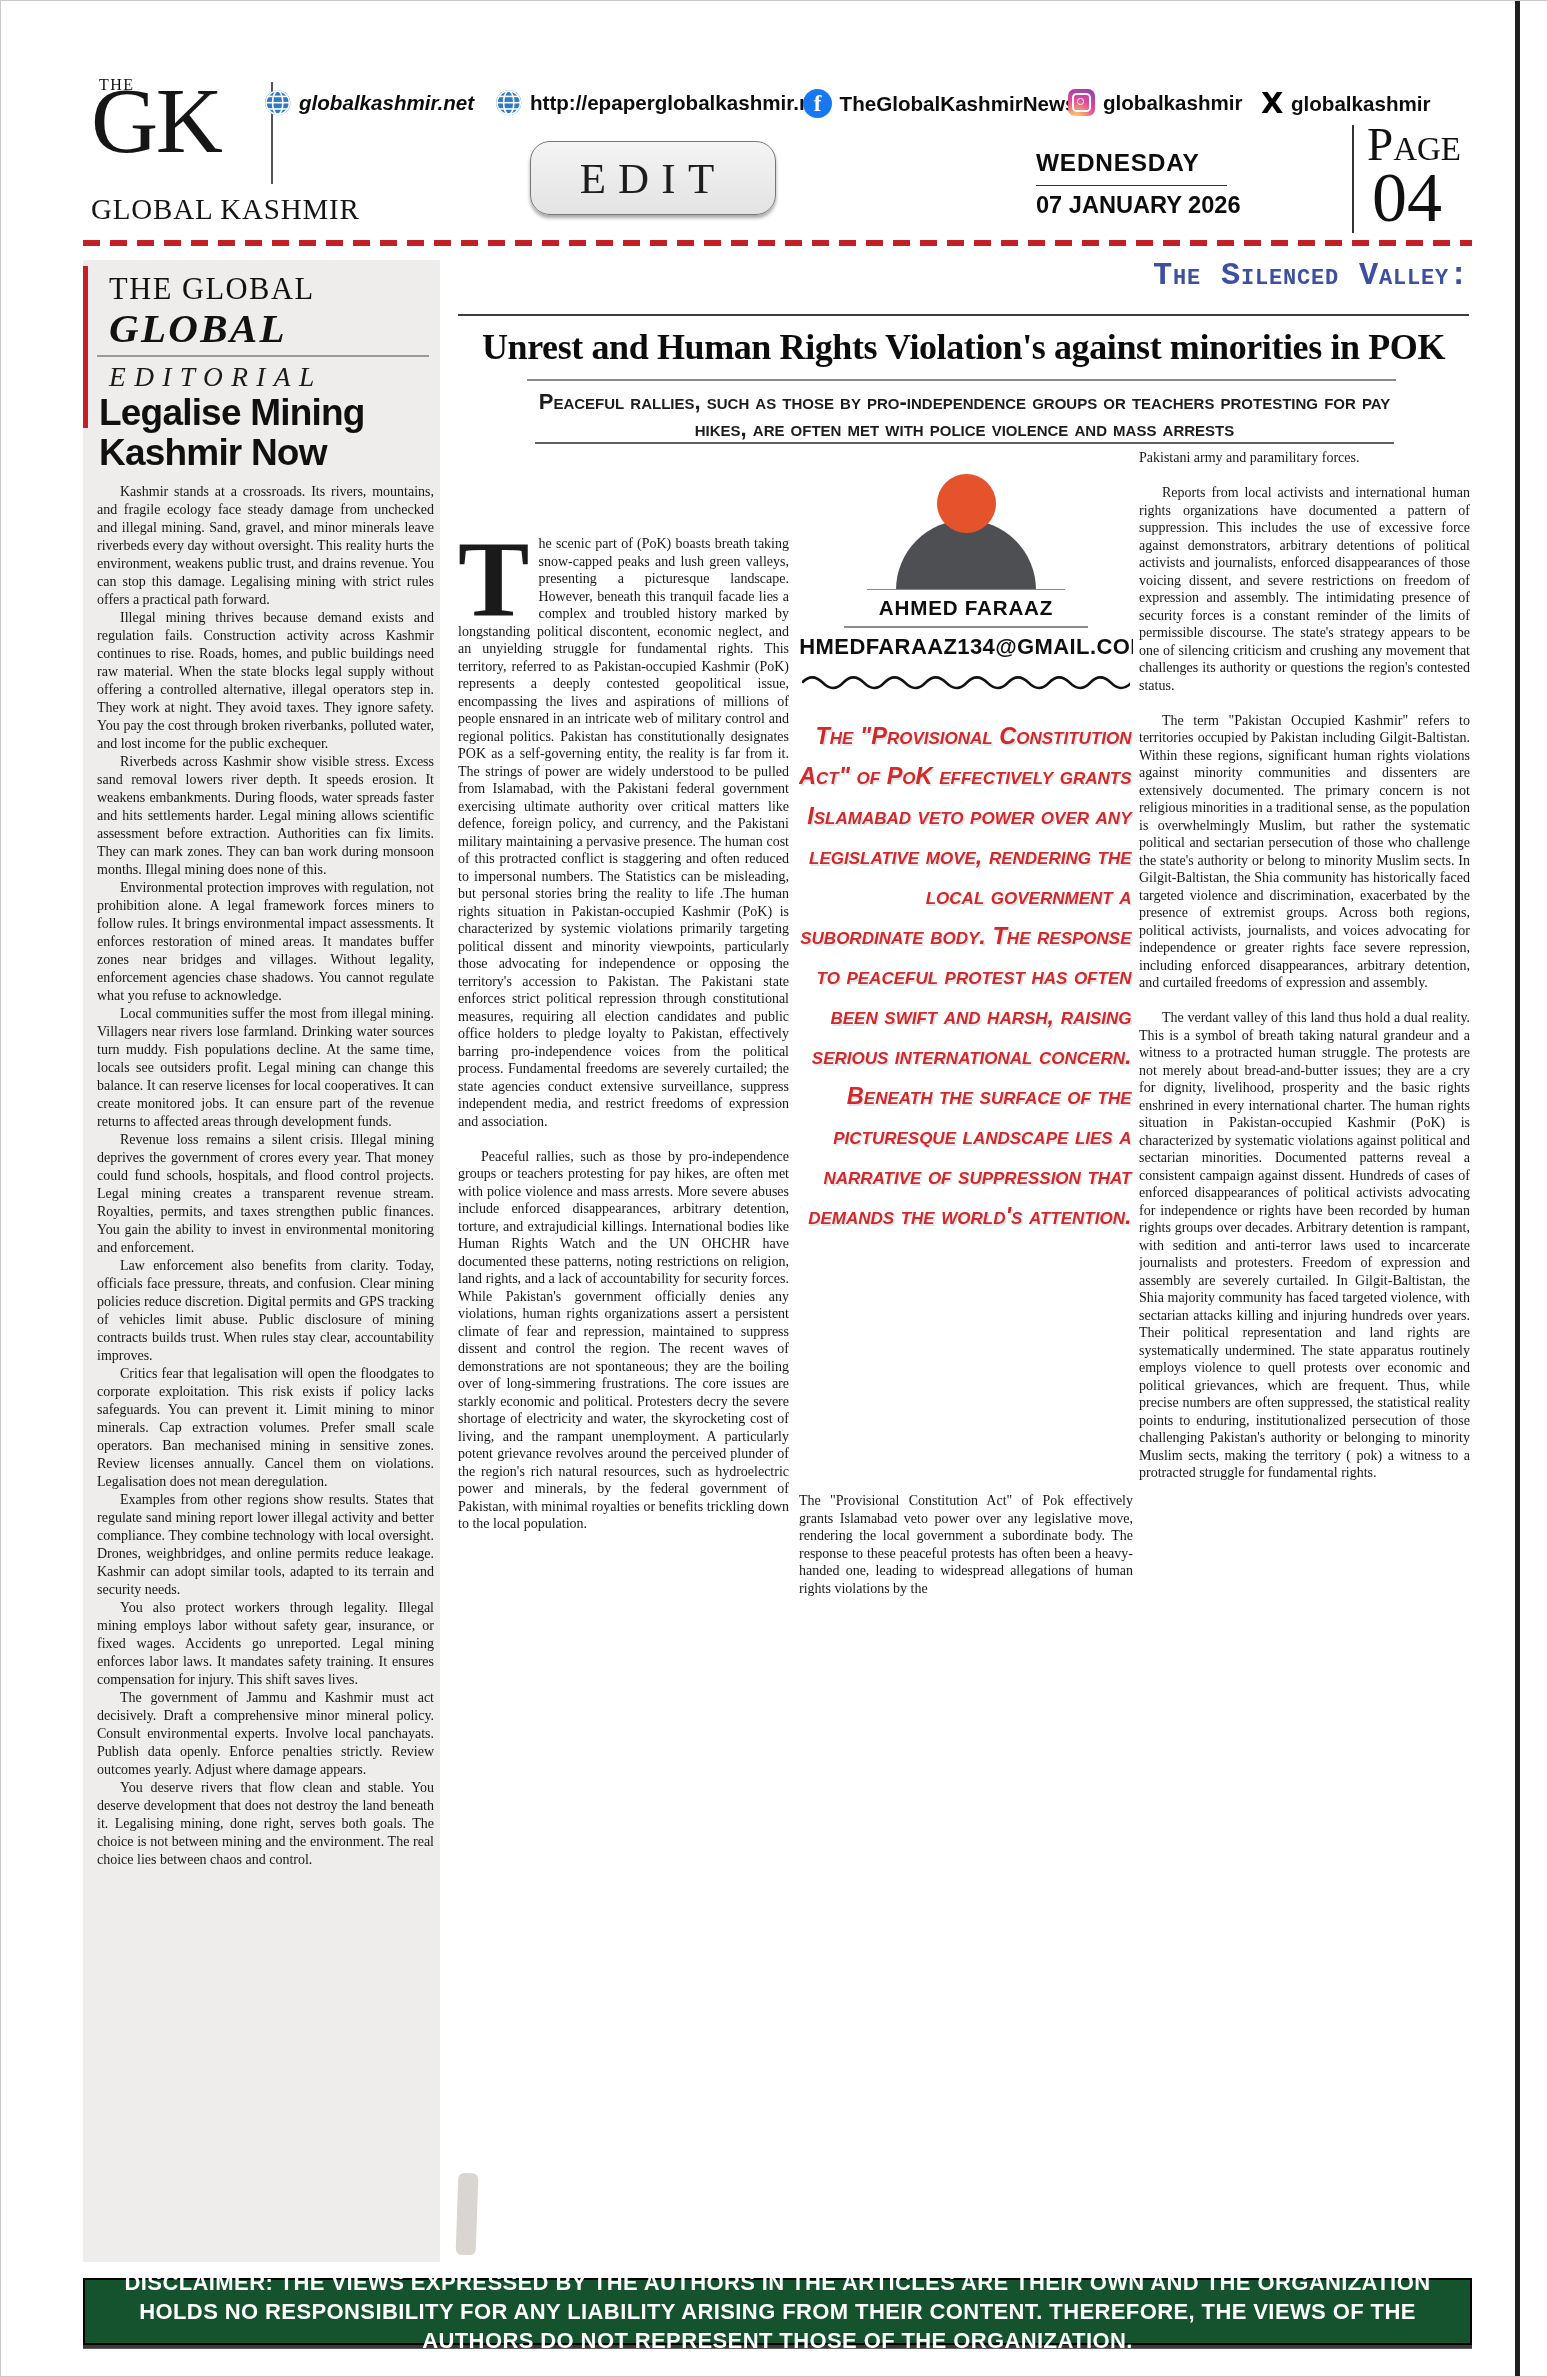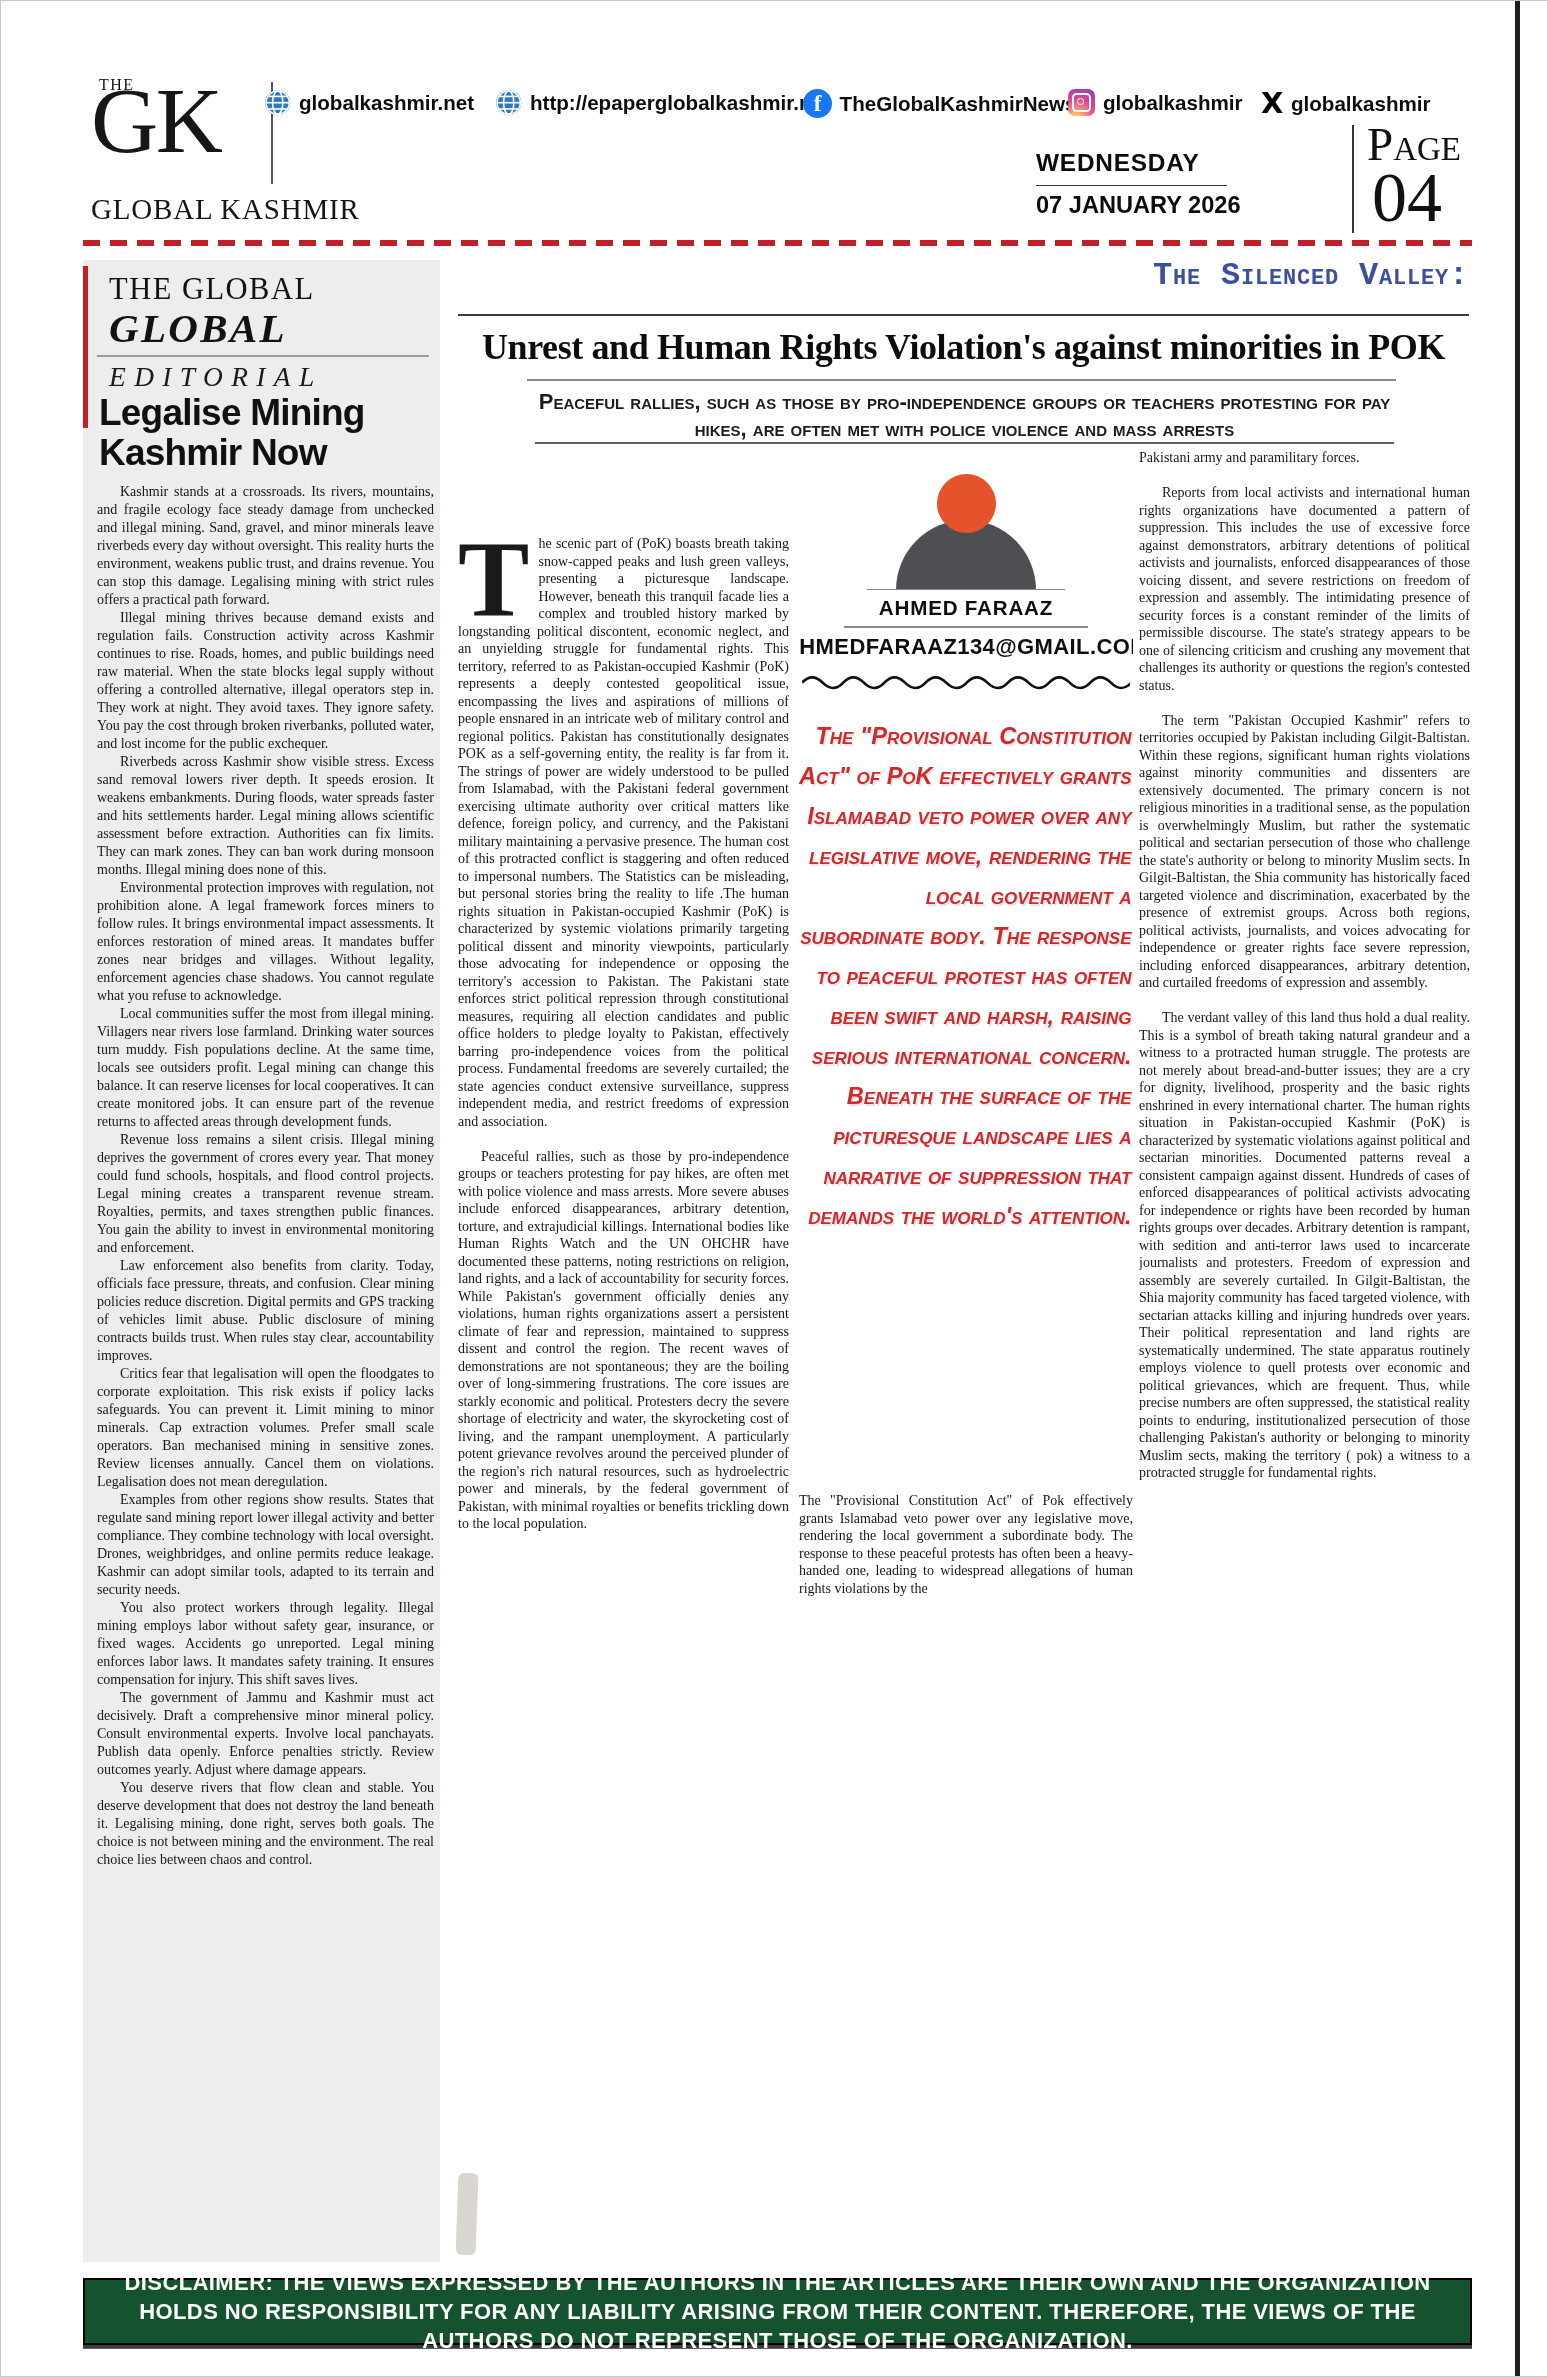--- a/index.html
+++ b/index.html
@@ -7,21 +7,21 @@
         font-family:"Liberation Serif",serif;color:#141414;border:0.8px solid #c9c9c9;box-sizing:border-box;}
   .abs{position:absolute;}
 
   
   .logo-the{left:98px;top:75px;font-size:16px;letter-spacing:1.5px;color:#111;}
   .logo-gk{left:90px;top:73px;font-size:93px;line-height:1;color:#161616;letter-spacing:-2.3px;}
   .logo-divider{left:270px;top:81px;width:1.5px;height:102px;background:#555;}
   .logo-name{left:90px;top:192px;font-size:29px;letter-spacing:0.8px;color:#161616;white-space:nowrap;}
   .social{top:88px;display:flex;align-items:center;gap:7.6px;font-family:"Liberation Sans",sans-serif;
           font-weight:bold;font-size:20.6px;color:#0d0d0d;white-space:nowrap;}
-  .s1{left:263px;} .s2{left:494px;} .s3{left:802px;} .s4{left:1067px;} .s5{left:1260px;}
+  .s1{left:263px;font-style:italic;} .s2{left:494px;} .s3{left:802px;} .s4{left:1067px;} .s5{left:1260px;}
   .icon-globe{width:27.4px;height:27.4px;display:inline-block;}
   .icon-fb{width:29px;height:29px;border-radius:50%;background:#1877f2;color:#fff;display:inline-flex;
            align-items:center;justify-content:center;font-family:"Liberation Serif",serif;
            font-weight:bold;font-size:23px;line-height:1;}
   .icon-ig{width:27.4px;height:27.4px;border-radius:6.9px;display:inline-flex;align-items:center;justify-content:center;
            background:radial-gradient(circle at 30% 110%,#fdc468 10%,#df4996 55%,#8a3ab9 100%);}
   .icon-ig span{width:15.2px;height:15.2px;border:2.3px solid #fff;border-radius:4.6px;display:inline-block;position:relative;}
   .icon-ig span:after{content:"";position:absolute;left:3px;top:3px;width:4.6px;height:4.6px;border:1.9px solid #fff;border-radius:50%;}
   .icon-x{font-family:"DejaVu Sans",sans-serif;font-weight:bold;font-size:29px;line-height:1;color:#000;}
   .edit-btn{left:529px;top:140px;width:244px;height:72px;border:1.5px solid #777;border-radius:20px;
@@ -151,20 +151,21 @@
         <span></span>
       </span>
     <span>globalkashmir</span>
   </div>
 
   <div class="abs social s5">
     <span class="icon-x">X</span>
     <span>globalkashmir</span>
   </div>
 
+  <div class="abs edit-btn">EDIT</div>
 
   <div class="abs dateblock">
     <span class="day">WEDNESDAY</span>
     <span class="date">07 JANUARY 2026</span>
   </div>
 
   <div class="abs page-divider"></div>
   <div class="abs page-word">Page</div>
   <div class="abs page-num">04</div>
 

